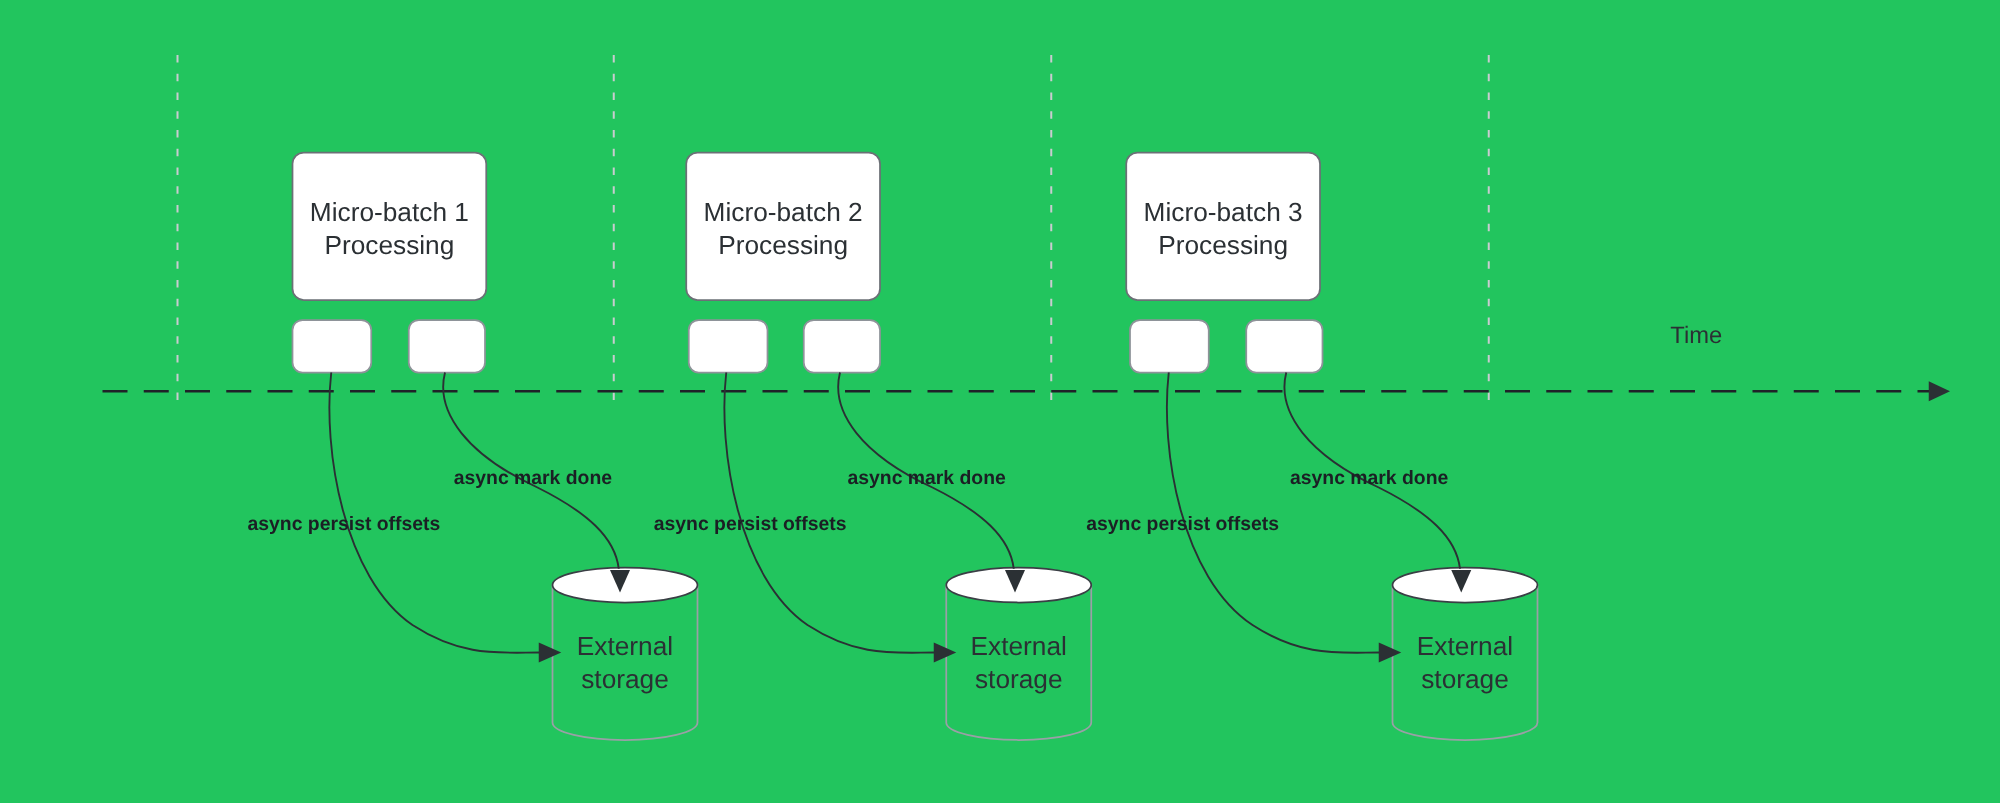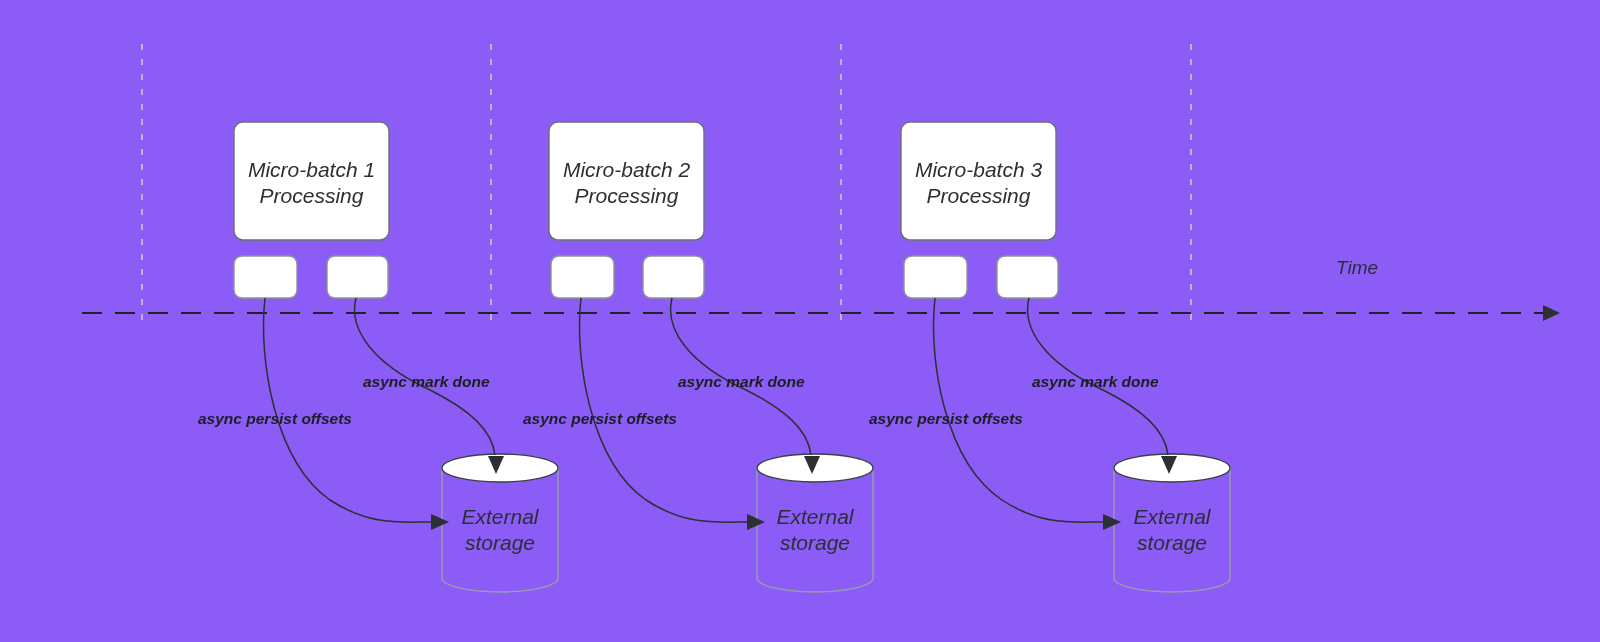--- a/index.html
+++ b/index.html
@@ -8,23 +8,22 @@
     padding: 0;
     background: #ffffff;
   }
   body {
     font-family: "Liberation Sans", sans-serif;
   }
   #canvas {
     position: relative;
     width: 1600px;
     height: 642px;
-    background: #8b5cf6;
+    background: #22c55e;
     overflow: hidden;
-    font-style: italic;
   }
   #diagram-svg {
     position: absolute;
     top: 0;
     left: 0;
     width: 1600px;
     height: 642px;
   }
   .box-stroke {
     fill: #ffffff;

